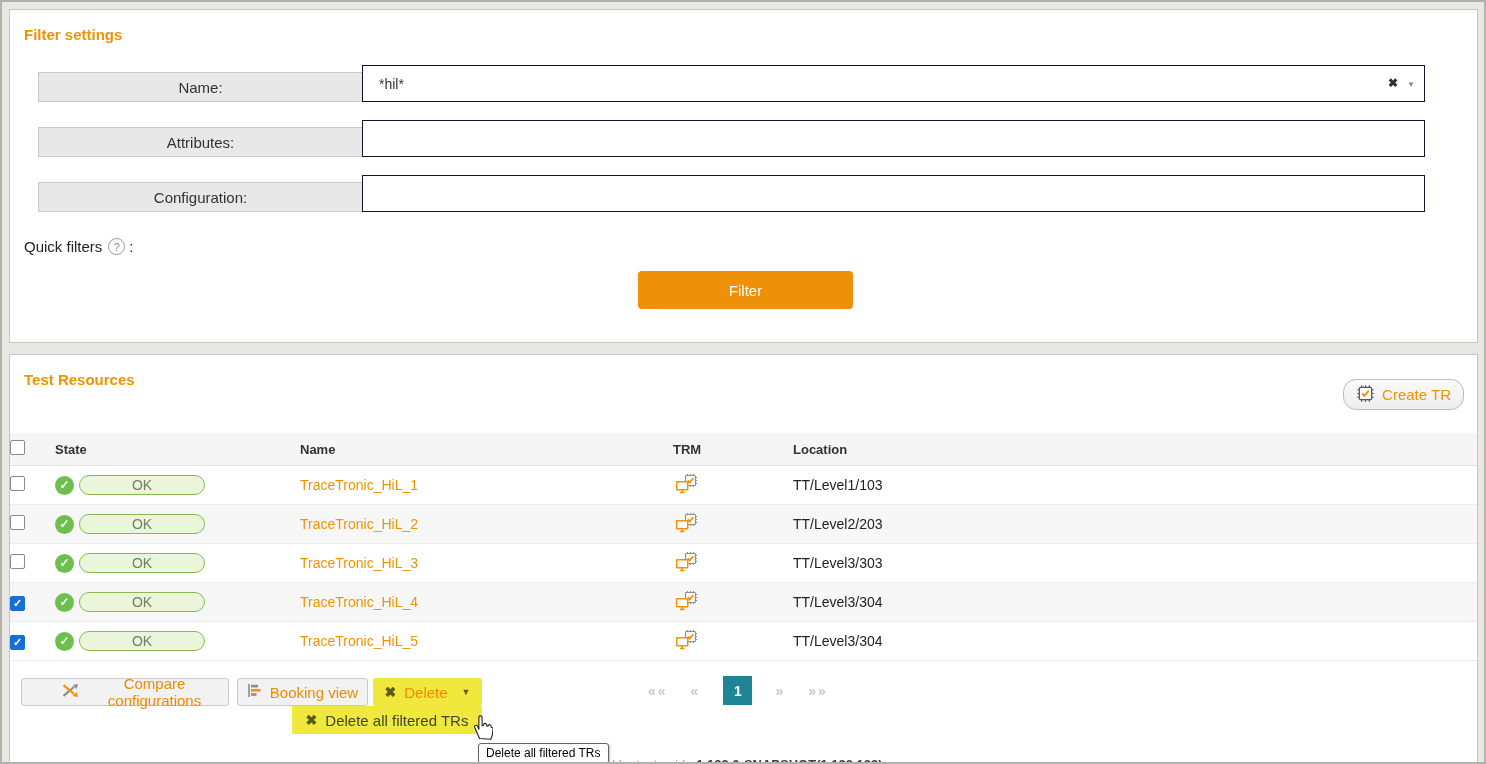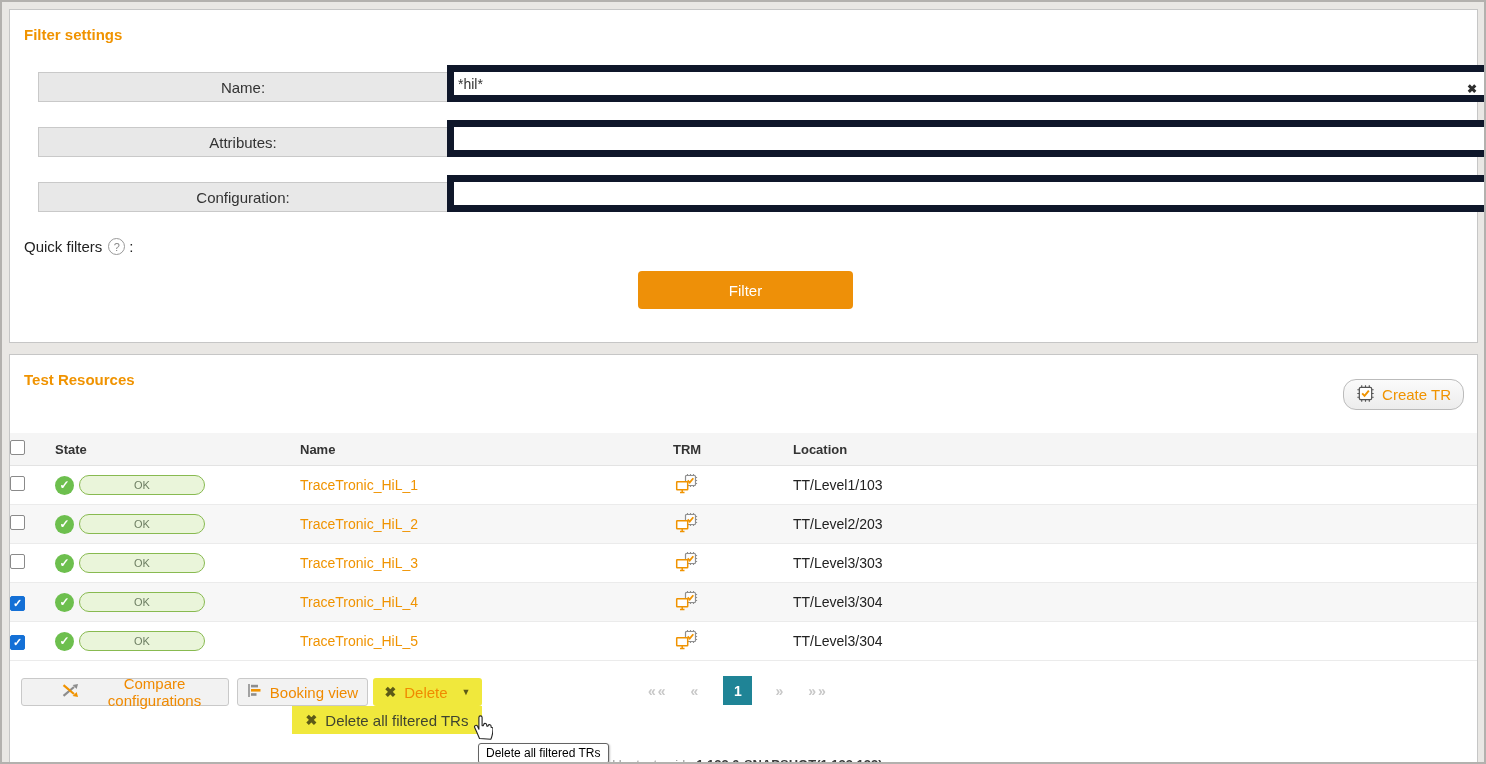--- a/index.html
+++ b/index.html
@@ -5,39 +5,39 @@
   html,body{margin:0;padding:0;}
   body{width:1486px;height:764px;overflow:hidden;font-family:"Liberation Sans",sans-serif;}
   .page{position:relative;width:1486px;height:764px;background:#e9e7e4;border:2px solid #b3b1ae;box-sizing:border-box;overflow:hidden;}
   .panel{position:absolute;left:7px;width:1469px;background:#fff;border:1px solid #c6c6c6;box-sizing:border-box;}
   #panel-filter{top:7px;height:334px;}
   #panel-resources{top:352px;height:492px;}
   .panel-title{position:absolute;left:14px;top:16px;font-size:15px;font-weight:bold;color:#f09300;}
   
   .form-row{position:absolute;left:28px;height:37px;display:flex;}
   .form-row.r0{top:55px}.form-row.r1{top:110px}.form-row.r2{top:165px}
-  .form-label{width:409px;background:#e8e8e8;border:1px solid #c9c9c9;border-right:none;display:flex;align-items:center;justify-content:center;font-size:15px;color:#333;box-sizing:border-box;margin-top:7px;}
-  .form-input{width:1063px;background:#fff;border:7px solid #0f172a;display:flex;align-items:center;padding:0 30px 0 4px;font-size:14px;color:#333;box-sizing:border-box;position:relative;}
+  .form-label{width:324px;background:#e8e8e8;border:1px solid #c9c9c9;border-right:none;display:flex;align-items:center;justify-content:center;font-size:15px;color:#333;box-sizing:border-box;margin-top:7px;}
+  .form-input{width:1063px;background:#fff;border:1px solid #0f172a;display:flex;align-items:center;padding:0 30px 0 16px;font-size:14px;color:#333;box-sizing:border-box;position:relative;}
   .clear-x{position:absolute;right:26px;top:10px;font-size:12px;color:#2e2e2e;font-weight:bold;cursor:pointer;}
   .input-caret{position:absolute;right:9px;top:14px;font-size:8px;color:#8a8a8a;cursor:pointer;}
   .quick-filters{position:absolute;left:14px;top:228px;font-size:15px;color:#222;display:flex;gap:4px;}
   .help-icon{width:15px;height:15px;border:1px solid #999;border-radius:50%;font-size:11px;color:#888;display:inline-flex;align-items:center;justify-content:center;margin-left:2px;}
   .filter-btn{position:absolute;left:628px;top:261px;width:215px;height:38px;background:#ee9008;border:none;border-radius:4px;color:#fff;font-size:15px;font-family:"Liberation Sans",sans-serif;cursor:pointer;}
   
   .create-btn{position:absolute;right:13px;top:24px;height:31px;padding:0 12px;background:linear-gradient(#fbfbfb,#ececec);border:1px solid #bbb;border-radius:13px;color:#f09300;font-size:15px;display:flex;align-items:center;gap:7px;cursor:pointer;font-family:"Liberation Sans",sans-serif;}
   .rtable{position:absolute;left:0;top:78px;width:100%;}
   .thead,.trow{display:grid;grid-template-columns:45px 245px 373px 120px 1fr;align-items:center;box-sizing:border-box;}
   .thead{height:33px;background:#f5f5f5;font-weight:bold;font-size:13px;color:#333;border-bottom:1px solid #e3e3e3;}
   .trow{height:39px;border-bottom:1px solid #ebebeb;font-size:14px;background:#fff;}
   .trow.alt{background:#f7f7f7;}
   .cb{width:15px;height:15px;border:1px solid #8a8a8a;background:#fff;border-radius:2px;display:inline-flex;align-items:center;justify-content:center;font-size:11px;line-height:1;cursor:pointer;box-sizing:border-box;}
   .cb.checked{background:#1470d6;border-color:#1470d6;color:#fff;font-weight:bold;}
   .state-cell{display:flex;align-items:center;gap:5px;}
   .state-circle{width:19px;height:19px;border-radius:50%;background:#6dbf4e;color:#fff;font-size:12px;font-weight:bold;display:flex;align-items:center;justify-content:center;flex:none;}
-  .ok-pill{width:126px;height:20px;border:1px solid #88ba50;background:#eaf5da;border-radius:10px;color:#6e7f63;font-size:11px;display:flex;align-items:center;justify-content:center;box-sizing:border-box;}
+  .ok-pill{width:126px;height:20px;border:1px solid #88ba50;background:#eaf5da;border-radius:10px;color:#6e7f63;font-size:14px;display:flex;align-items:center;justify-content:center;box-sizing:border-box;}
   .name-link{color:#f09300;text-decoration:none;cursor:pointer;margin-top:36px;}
   .loc{color:#222;}
   .trm-cell{padding-left:2px;cursor:pointer;}
   
   .action-btn{position:absolute;top:323px;height:28px;background:#f2f2f2;border:1px solid #c9c9c9;border-radius:3px;color:#f08a00;font-size:15px;display:flex;align-items:center;justify-content:center;gap:8px;cursor:pointer;box-sizing:border-box;font-family:"Liberation Sans",sans-serif;}
   #btn-compare{left:11px;width:208px;padding-left:40px;}
   #btn-booking{left:227px;width:131px;}
   #btn-delete{left:363px;width:109px;background:#f0e83c;border:none;}
   .x-glyph{color:#5c5a17;font-size:14px;font-weight:bold;}
   .caret-glyph{color:#5c5a17;font-size:9px;margin-left:6px;}

